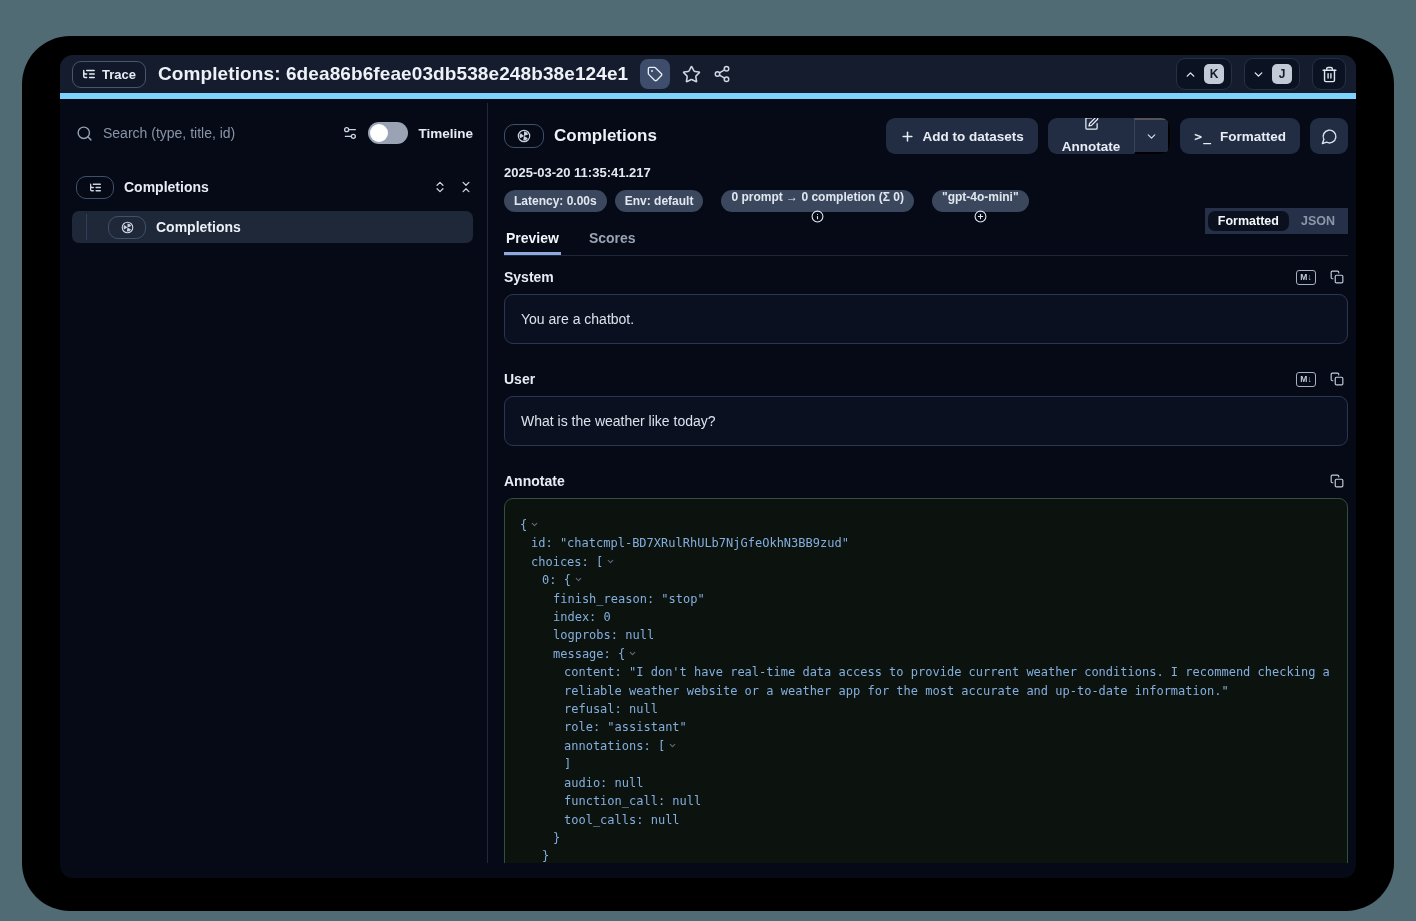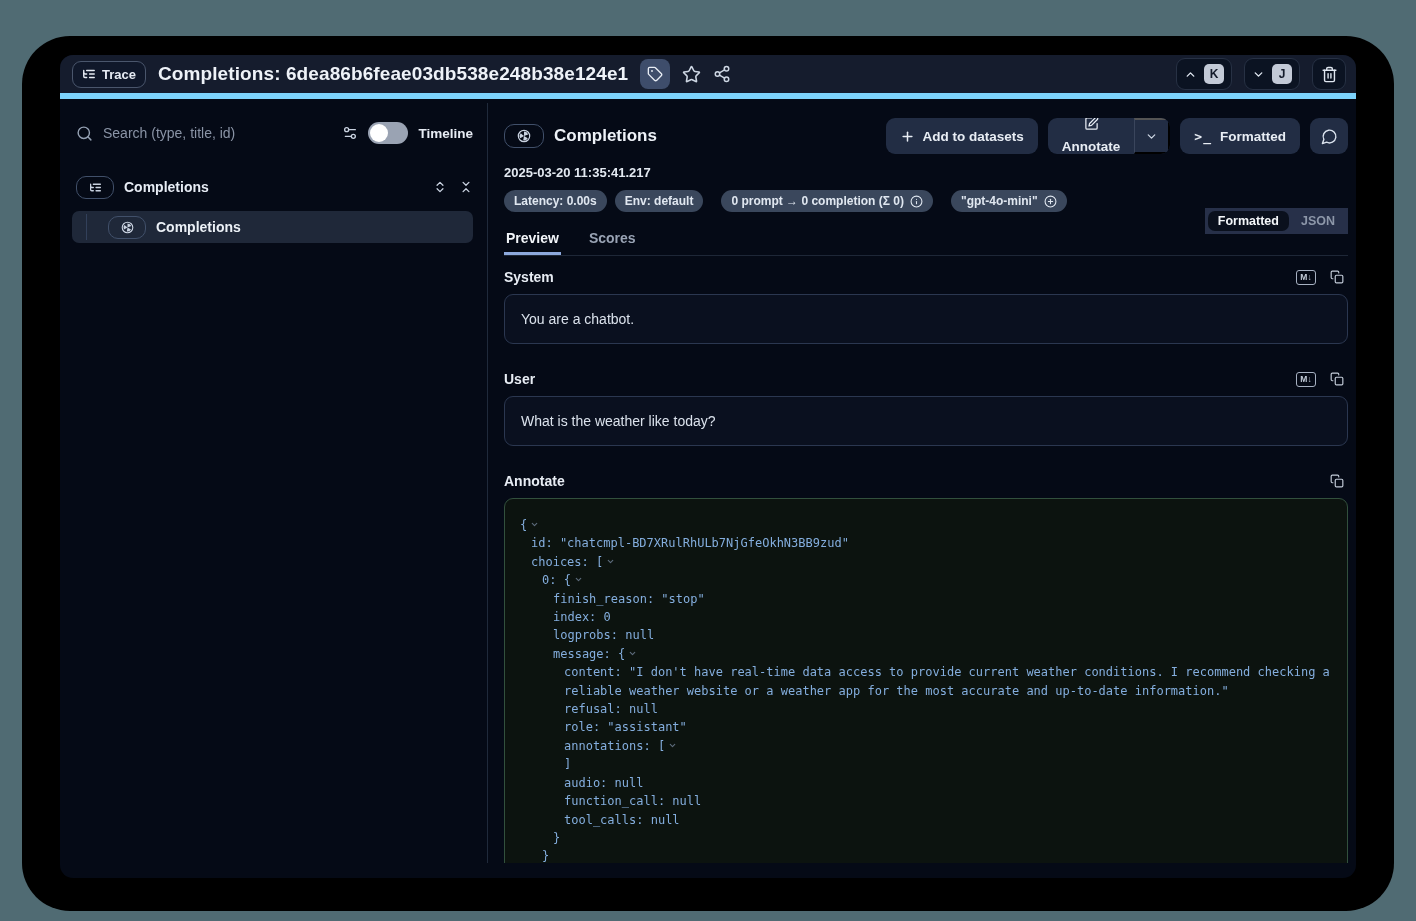--- a/index.html
+++ b/index.html
@@ -91,21 +91,21 @@
   .term-glyph { font-family:"DejaVu Sans Mono",monospace; font-size:13px; font-weight:700; letter-spacing:1px; }
   .comment-btn { width:38px; height:36px; background:#222d44; border:none; border-radius:9px; color:#dbe3ee; display:flex; align-items:center; justify-content:center; cursor:pointer; }
 
   .timestamp { margin-top:11px; font-size:13px; font-weight:600; color:#e3e9f1; }
 
   .badges { margin-top:10px; display:flex; align-items:center; gap:8px; }
   .badge {
     display:inline-flex; align-items:center; gap:6px; height:22px; padding:0 10px;
     background:#3a475c; border-radius:11px; color:#e0e7f0; font-size:12px; font-weight:700; white-space:nowrap;
   }
-  .badge.spaced { margin-left:10px; }
+  .badge.spaced { margin-left:10px;flex-direction:column; }
 
   .tabs-row { margin-top:12px; display:flex; align-items:flex-end; border-bottom:1px solid #1e2737; height:32px; }
   .tab { font-size:14px; font-weight:600; color:#99a3b4; padding:0 2px 9px 2px; margin-right:26px; cursor:pointer; }
   .tab.active { color:#f2f5f9; border-bottom:3px solid #8da9dd; padding-bottom:6px;margin-top:48px; }
   .seg-control {
     margin-left:auto; margin-bottom:21px; display:flex; align-items:center;
     background:#273049; border-radius:0; padding:3px; gap:2px;
   }
   .seg { font-size:12.5px; font-weight:600; padding:3px 10px; border-radius:7px; cursor:pointer; }
   .seg.active { background:#0a101d; color:#f4f7fa; }

